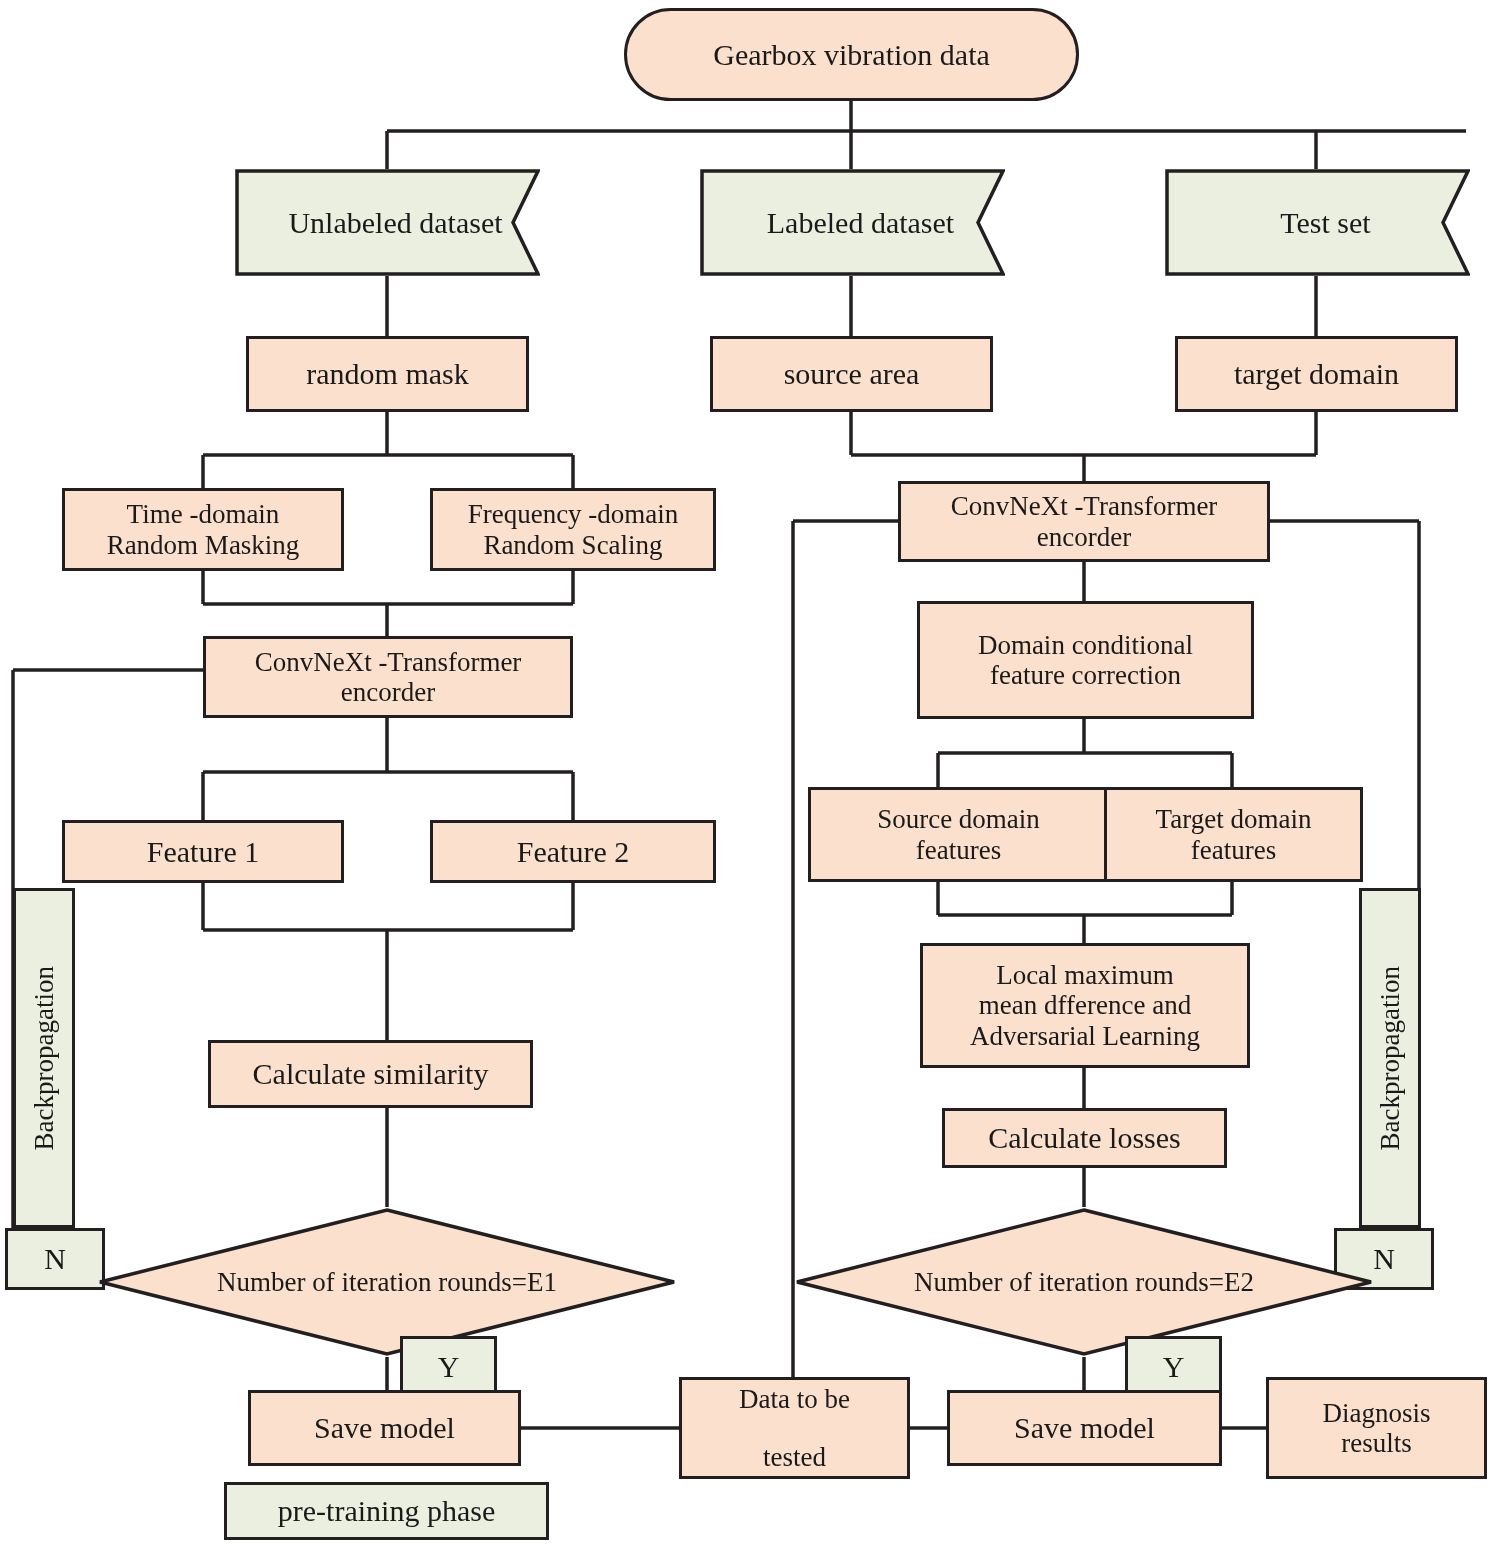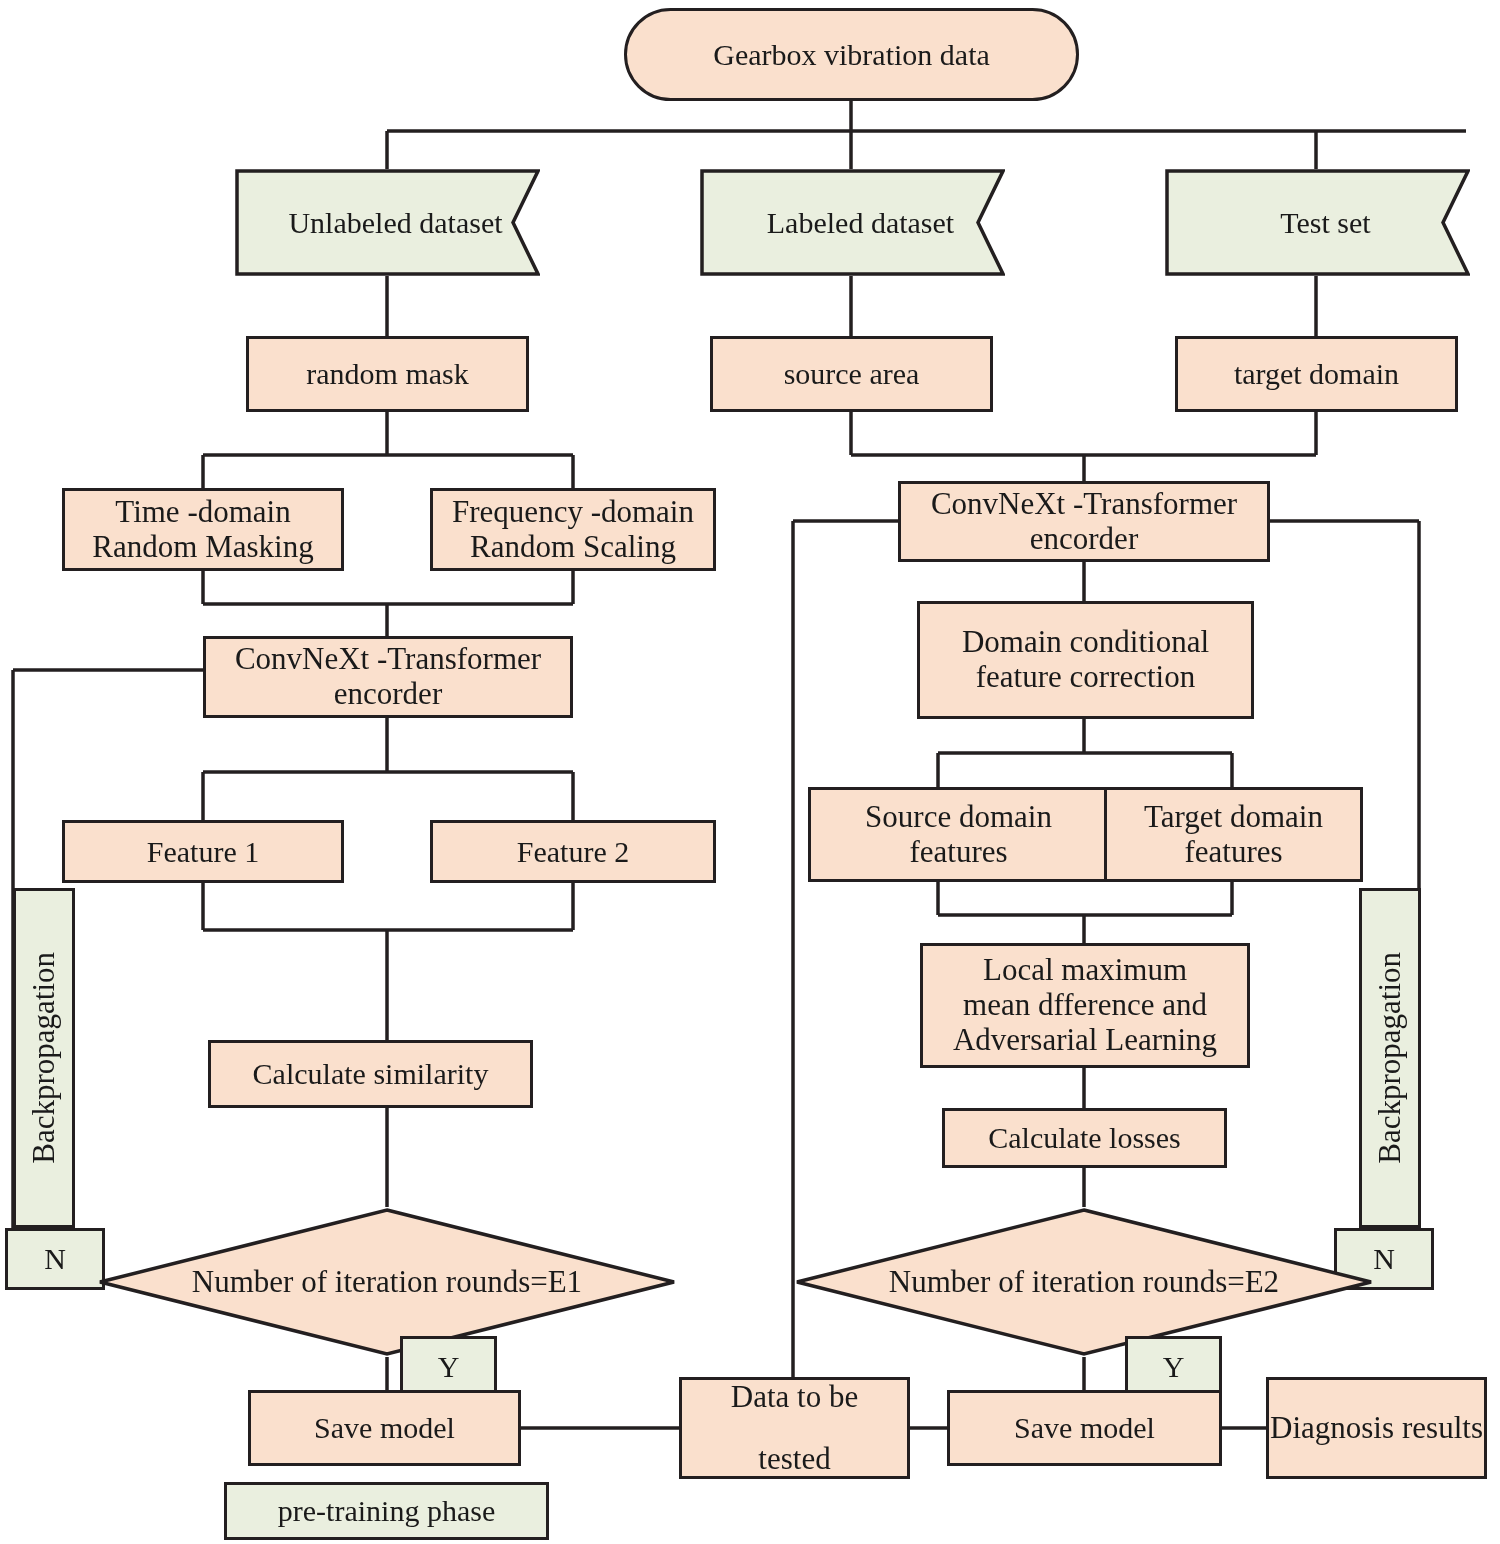--- a/index.html
+++ b/index.html
@@ -37,21 +37,21 @@
   .diamond{border:none;background:transparent;}
   .diamond svg{position:absolute;left:0;top:0;}
   .diamond .dlabel{position:relative;z-index:2;width:100%;}
   
   .vert span{
     writing-mode:vertical-rl;
     transform:rotate(180deg);
     white-space:nowrap;
   }
   .fs30{font-size:30px;}
-  .fs29{font-size:31px;}
+  .fs29{font-size:27px;}
 </style>
 </head>
 <body>
 
 <div id="canvas">
 
   <svg id="wires" viewBox="0 0 1500 1544" xmlns="http://www.w3.org/2000/svg">
     <g stroke="#231f20" stroke-width="3.5" fill="none" stroke-linecap="butt">
 
       <path d="M851,101 L851,131"></path>
@@ -267,18 +267,18 @@
     <span>Y</span>
   </div>
 
   <div class="node fs29" style="left:679px;top:1377px;width:231px;height:102px;flex-direction:column;gap:27px;">
     <span>Data to be</span>
     <span>tested</span>
   </div>
   <div class="node fs30" style="left:947px;top:1390px;width:275px;height:76px;">
     <span>Save model</span>
   </div>
-  <div class="node fs29" style="left:1266px;top:1377px;width:221px;height:102px;flex-direction:row;">
+  <div class="node fs29" style="left:1266px;top:1377px;width:221px;height:102px;flex-direction:column;">
     <span>Diagnosis</span>
     <span>results</span>
   </div>
 
 </div>
 
 </body></html>

